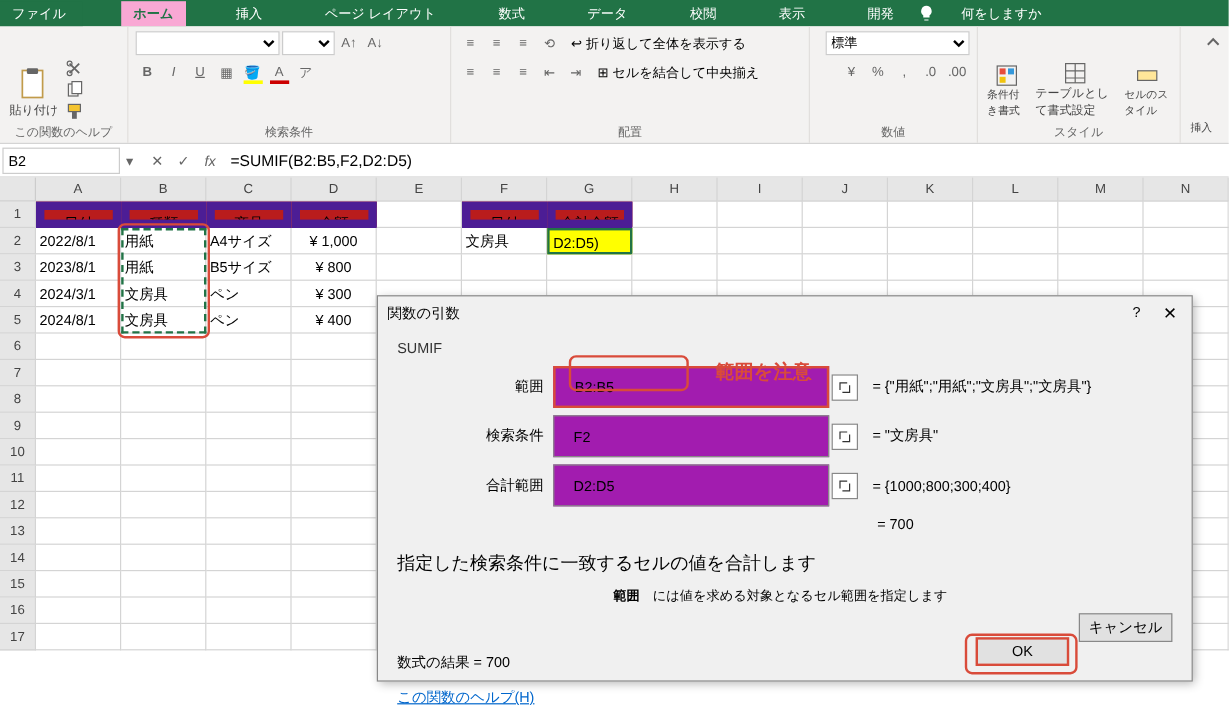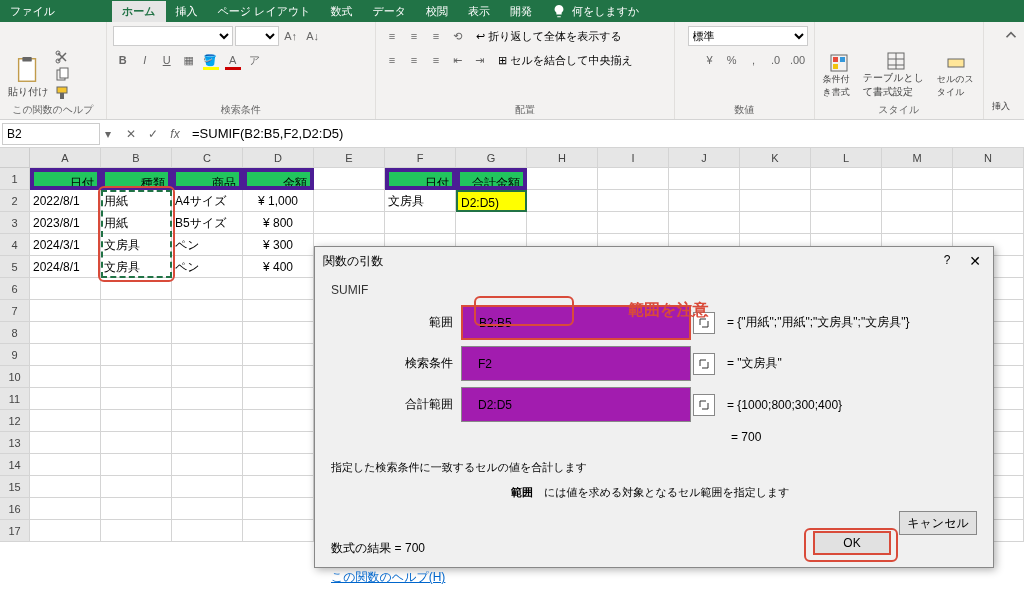--- a/index.html
+++ b/index.html
@@ -1,24 +1,24 @@
 <!DOCTYPE html>
 <html><head>
 <meta charset="utf-8">
 <style>
 * { margin: 0; padding: 0; box-sizing: border-box; font-family: "Yu Gothic UI", "Meiryo", sans-serif; }
 body { background: #fff; width: 1024px; height: 602px; overflow: hidden; position: relative; font-size: 12px; }
 
 
 .titlebar { background: #217346; height: 22px; display: flex; align-items: center; color: #fff; font-size: 11px; }
-.titlebar .tabs { display: flex; }
+.titlebar .tabs { display: flex; gap: 32px; }
 .titlebar .tab { padding: 3px 10px; cursor: pointer; }
 .titlebar .tab.file { background: #217346; padding-right: 14px; }
-.titlebar .tab.active { background: #e5e5e5; color: #217346; font-weight: bold; margin-left: 43px; }
-.tellme { display: flex; align-items: center; gap: 6px; margin-left: 10px; justify-content: center; }
+.titlebar .tab.active { background: #f9a8d4; color: #217346; font-weight: bold; }
+.tellme { display: flex; align-items: center; gap: 22px; margin-left: 10px; justify-content: center; }
 .tellme .bulb { width: 14px; height: 14px; fill: #fff; }
 
 
 .ribbon { background: #f3f2f1; height: 98px; border-bottom: 1px solid #d4d4d4; display: flex; position: relative; }
 .ribbon-group { border-right: 1px solid #e1dfdd; display: flex; flex-direction: column; justify-content: space-between; padding: 4px 6px 2px; }
 .ribbon-group .label { text-align: center; font-size: 10px; color: #666; padding-top: 2px; }
 .ribbon-controls { display: flex; align-items: flex-end; gap: 4px; flex: 1; }
 .rib-btn { padding: 2px; display: flex; flex-direction: column; align-items: center; font-size: 10px; color: #444; }
 .rib-icon { width: 16px; height: 16px; display: inline-block; }
 .clipboard-big { width: 30px; height: 30px; }
@@ -38,41 +38,41 @@
 .grid-area { position: relative; display: flex; }
 .row-headers { width: 30px; background: #e6e6e6; }
 .corner { width: 30px; height: 20px; background: #e6e6e6; border-right: 1px solid #ccc; border-bottom: 1px solid #ccc; }
 .row-h { height: 22px; border-bottom: 1px solid #d4d4d4; border-right: 1px solid #d4d4d4; text-align: center; font-size: 11px; color: #444; line-height: 22px; background: #e6e6e6; }
 .cols { flex: 1; }
 .col-headers { display: flex; height: 20px; background: #e6e6e6; }
 .col-h { width: 71px; border-right: 1px solid #d4d4d4; border-bottom: 1px solid #d4d4d4; text-align: center; font-size: 11px; color: #444; line-height: 20px; }
 .cells { position: relative; }
 .row { display: flex; height: 22px; }
 .cell { width: 71px; height: 22px; border-right: 1px solid #d4d4d4; border-bottom: 1px solid #d4d4d4; font-size: 12px; padding: 0 3px; line-height: 22px; overflow: hidden; white-space: nowrap; }
-.hdr-cell { background: #22c55e; text-align: right; border: 4px solid #4c1d95; }
+.hdr-cell { background: #b91c1c; text-align: center; border: 7px solid #4c1d95; }
 .num { text-align: center; }
 .sel-cell { background: #ffff00; border: 2px solid #217346; }
 
 
 .marquee { position: absolute; border: 2px dashed #217346; pointer-events: none; }
 
 
 .dialog { position: absolute; left: 314px; top: 246px; width: 680px; height: 322px; background: #f0f0f0; border: 1px solid #888; box-shadow: 2px 2px 8px rgba(0,0,0,0.3); font-size: 12px; }
 .dialog-title { height: 28px; display: flex; align-items: center; justify-content: space-between; padding: 0 8px; font-size: 12px; }
 .dialog-close { width: 20px; text-align: center; font-size: 14px; }
 .dialog-help { width: 20px; text-align: center; }
 .dialog-body { padding: 8px 16px; }
 .func-name { color: #333; font-size: 12px; margin-bottom: 8px; }
 .arg-row { display: flex; align-items: center; margin: 6px 0; }
 .arg-label { width: 130px; text-align: right; padding-right: 8px; font-size: 12px; }
 .arg-input { width: 230px; height: 35px; border: 1px solid #888; padding: 0 16px; font-size: 12px; background: #a21caf; }
 .arg-input.hl { border: 2px solid #d94b3a; }
 .ref-btn { width: 22px; height: 22px; border: 1px solid #888; background: #fff; margin-left: 2px; display: flex; align-items: center; justify-content: center; }
 .arg-result { margin-left: 12px; }
-.desc { margin-top: 16px; font-size: 11px; }
+.desc { margin-top: 16px; font-size: 15px; }
 .desc2 { margin-top: 10px; margin-left: 180px; font-size: 11px; }
 .result-line { margin-top: 40px; }
 .help-link { color: #0066cc; text-decoration: underline; margin-top: 12px; display: inline-block; }
 .dialog-btns { position: absolute; bottom: 12px; right: 16px; display: flex; gap: 8px; }
 .dlg-btn { width: 78px; height: 24px; border: 1px solid #888; background: #e1e1e1; font-size: 12px; }
 .dlg-btn.ok { border: 2px solid #d94b3a; padding: 0; margin-top: 20px; }
 
 
 .annot-box { position: absolute; border: 2px solid #d94b3a; border-radius: 6px; pointer-events: none; }
 .annot-text { position: absolute; color: #d94b3a; font-size: 16px; font-weight: bold; pointer-events: none; }
@@ -608,16 +608,16 @@
 
     <div class="result-line"><span>数式の結果 = </span><span>700</span></div>
     <a class="help-link">この関数のヘルプ(H)</a>
   </div>
   <div class="dialog-btns">
     <button class="dlg-btn ok">OK</button>
     <button class="dlg-btn">キャンセル</button>
   </div>
 </div>
 
-<div class="annot-text" style="left:628px;top:300px">範囲を注意</div>
+<div class="annot-text" style="left:596px;top:300px">範囲を注意</div>
 
 <div class="annot-box" style="left:804px;top:528px;width:94px;height:34px"></div>
 <div class="annot-box" style="left:474px;top:296px;width:100px;height:30px"></div>
 
 </body></html>

